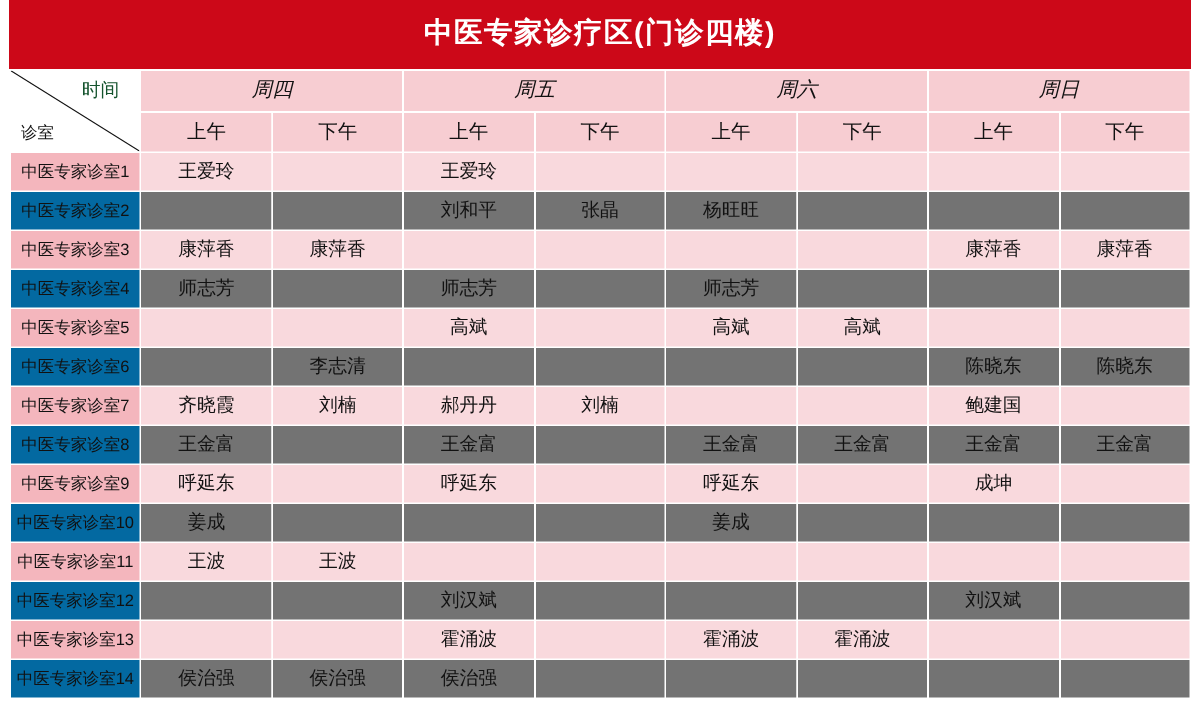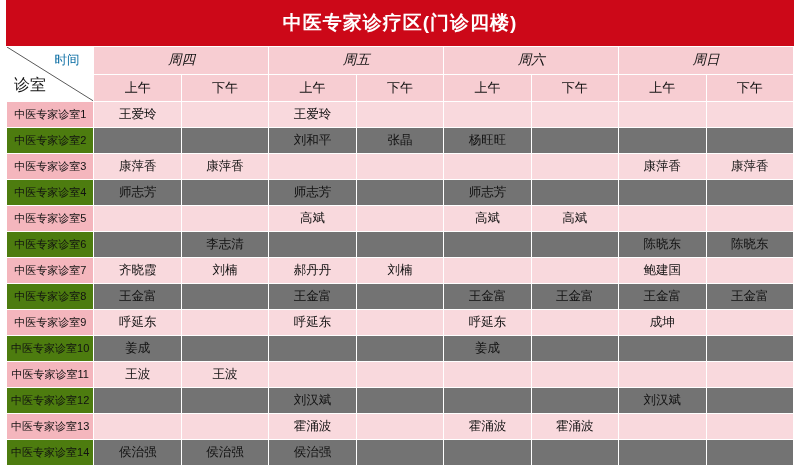--- a/index.html
+++ b/index.html
@@ -77,39 +77,39 @@
     position: absolute;
     left: 0;
     top: 0;
     width: 100%;
     height: 100%;
   }
   .corner-inner .lbl-room {
     position: absolute;
     left: 7px;
     bottom: 5px;
-    font-size: 16px;
+    font-size: 11px;
     color: #111;
   }
   .corner-inner .lbl-time {
     position: absolute;
     right: 14px;
     top: 5px;
     font-size: 12.5px;
-    color: #0369a1;
+    color: #14532d;
   }
   
   .room {
     background: #f4b6bd;
     font-size: 11px;
     color: #111111;
     text-align: center;
   }
   .room.alt {
-    background: #4d7c0f;
+    background: #0369a1;
   }
   
   .cell {
     background: #f9d9dd;
     font-size: 12.5px;
   }
   .cell.alt {
     background: #737373;
   }
   .footer-strip {

